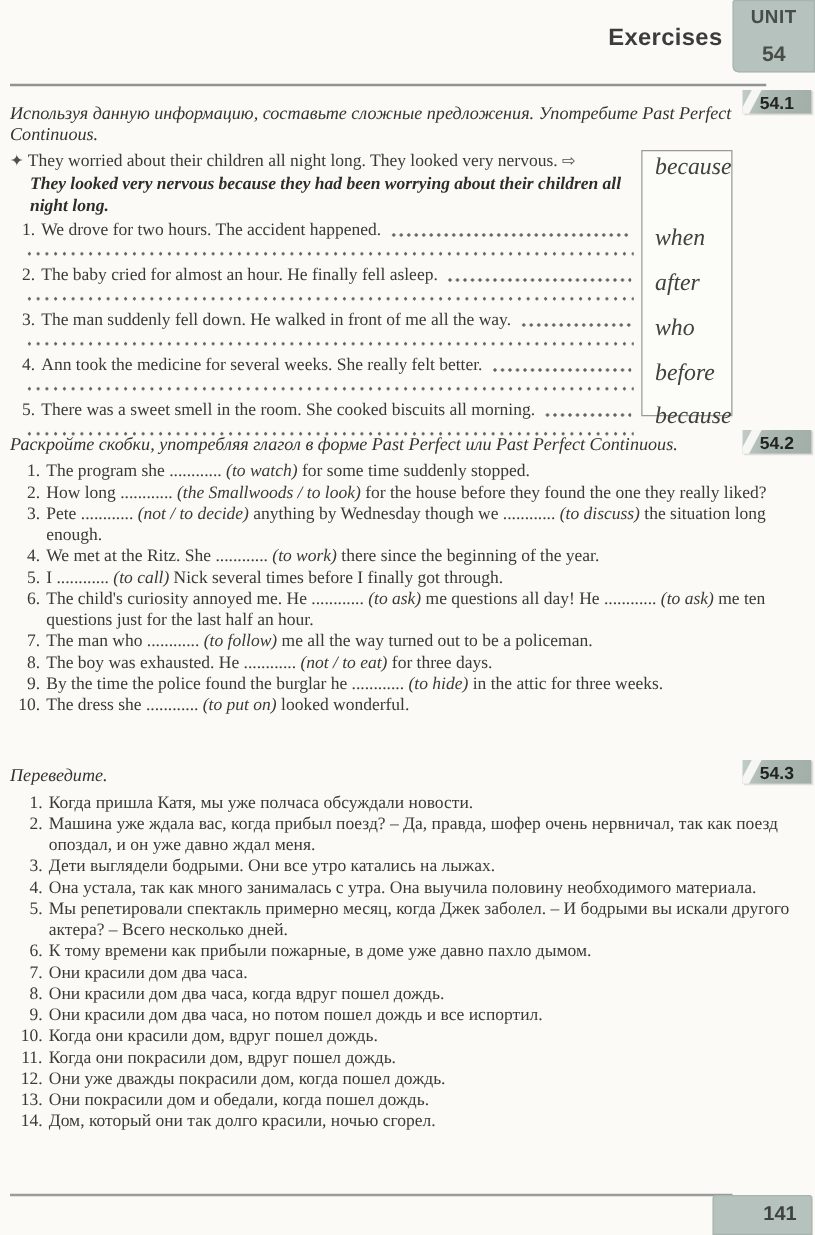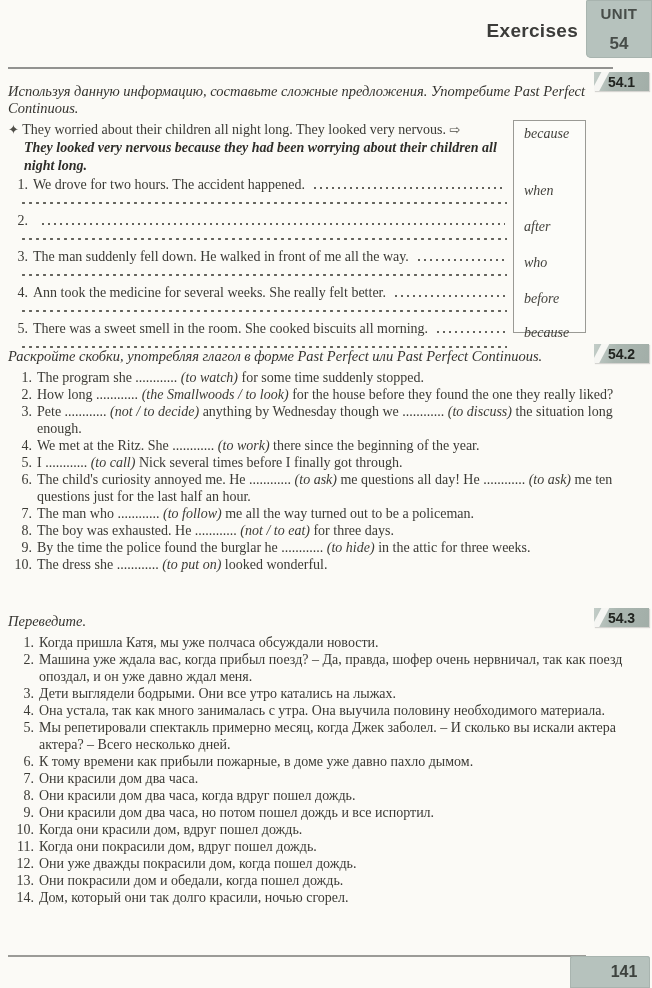--- a/index.html
+++ b/index.html
@@ -48,21 +48,21 @@
   .example { position:absolute; top:121px; left:8px; width:499px; line-height:18px; }
   .ex-line1 { padding-left:16px; text-indent:-16px; }
   .ex-marker,.ex-arrow { font-family:"DejaVu Sans",sans-serif; font-size:13px; color:#504f49; }
   .ex-answer { padding-left:16px; font-weight:bold; font-style:italic; color:#2e2d29; }
   
   .hint-box {
     position:absolute; top:120px; left:513px; width:71px; height:211px;
     border:1px solid #9a9a95; background:rgba(255,255,255,.35);
   }
   .hint-box span {
-    position:absolute; left:10px; font-style:italic; font-size:14px; color:#42413c;
+    position:absolute; left:10px; font-style:italic; font-size:19px; color:#42413c;
     line-height:16px; white-space:nowrap;
   }
   .hw0{top:5px;} .hw1{top:62px;} .hw2{top:98px;} .hw3{top:134px;} .hw4{top:170px;} .hw5{top:204px;}
   
   .q-list { position:absolute; top:176px; left:8px; width:499px; }
   .q-item { display:flex; height:18px; line-height:18px; }
   .q-num  { width:20px; text-align:right; margin-right:5px; flex:none; }
   .q-text { white-space:nowrap; }
   .dotfill {
     flex:1 1 auto; align-self:flex-end; height:6px; margin:0 2px 3px 7px;
@@ -132,20 +132,21 @@
 
   <div class="q-list">
     <div class="q-item">
       <span class="q-num">1.</span>
       <span class="q-text">We drove for two hours. The accident happened.</span>
       <span class="dotfill"></span>
     </div>
     <div class="ans-line"></div>
     <div class="q-item">
       <span class="q-num">2.</span>
+      <span class="q-text">The baby cried for almost an hour. He finally fell asleep.</span>
       <span class="dotfill"></span>
     </div>
     <div class="ans-line"></div>
     <div class="q-item">
       <span class="q-num">3.</span>
       <span class="q-text">The man suddenly fell down. He walked in front of me all the way.</span>
       <span class="dotfill"></span>
     </div>
     <div class="ans-line"></div>
     <div class="q-item">
@@ -227,21 +228,21 @@
     <div class="p-item">
       <span class="p-num">3.</span>
       <span class="p-text">Дети выглядели бодрыми. Они все утро катались на лыжах.</span>
     </div>
     <div class="p-item">
       <span class="p-num">4.</span>
       <span class="p-text">Она устала, так как много занималась с утра. Она выучила половину необходимого материала.</span>
     </div>
     <div class="p-item">
       <span class="p-num">5.</span>
-      <span class="p-text">Мы репетировали спектакль примерно месяц, когда Джек заболел. – И сколько вы искали актера актера? – Всего несколько дней.</span>
+      <span class="p-text">Мы репетировали спектакль примерно месяц, когда Джек заболел. – И бодрыми вы искали другого актера? – Всего несколько дней.</span>
     </div>
     <div class="p-item">
       <span class="p-num">6.</span>
       <span class="p-text">К тому времени как прибыли пожарные, в доме уже давно пахло дымом.</span>
     </div>
     <div class="p-item">
       <span class="p-num">7.</span>
       <span class="p-text">Они красили дом два часа.</span>
     </div>
     <div class="p-item">

